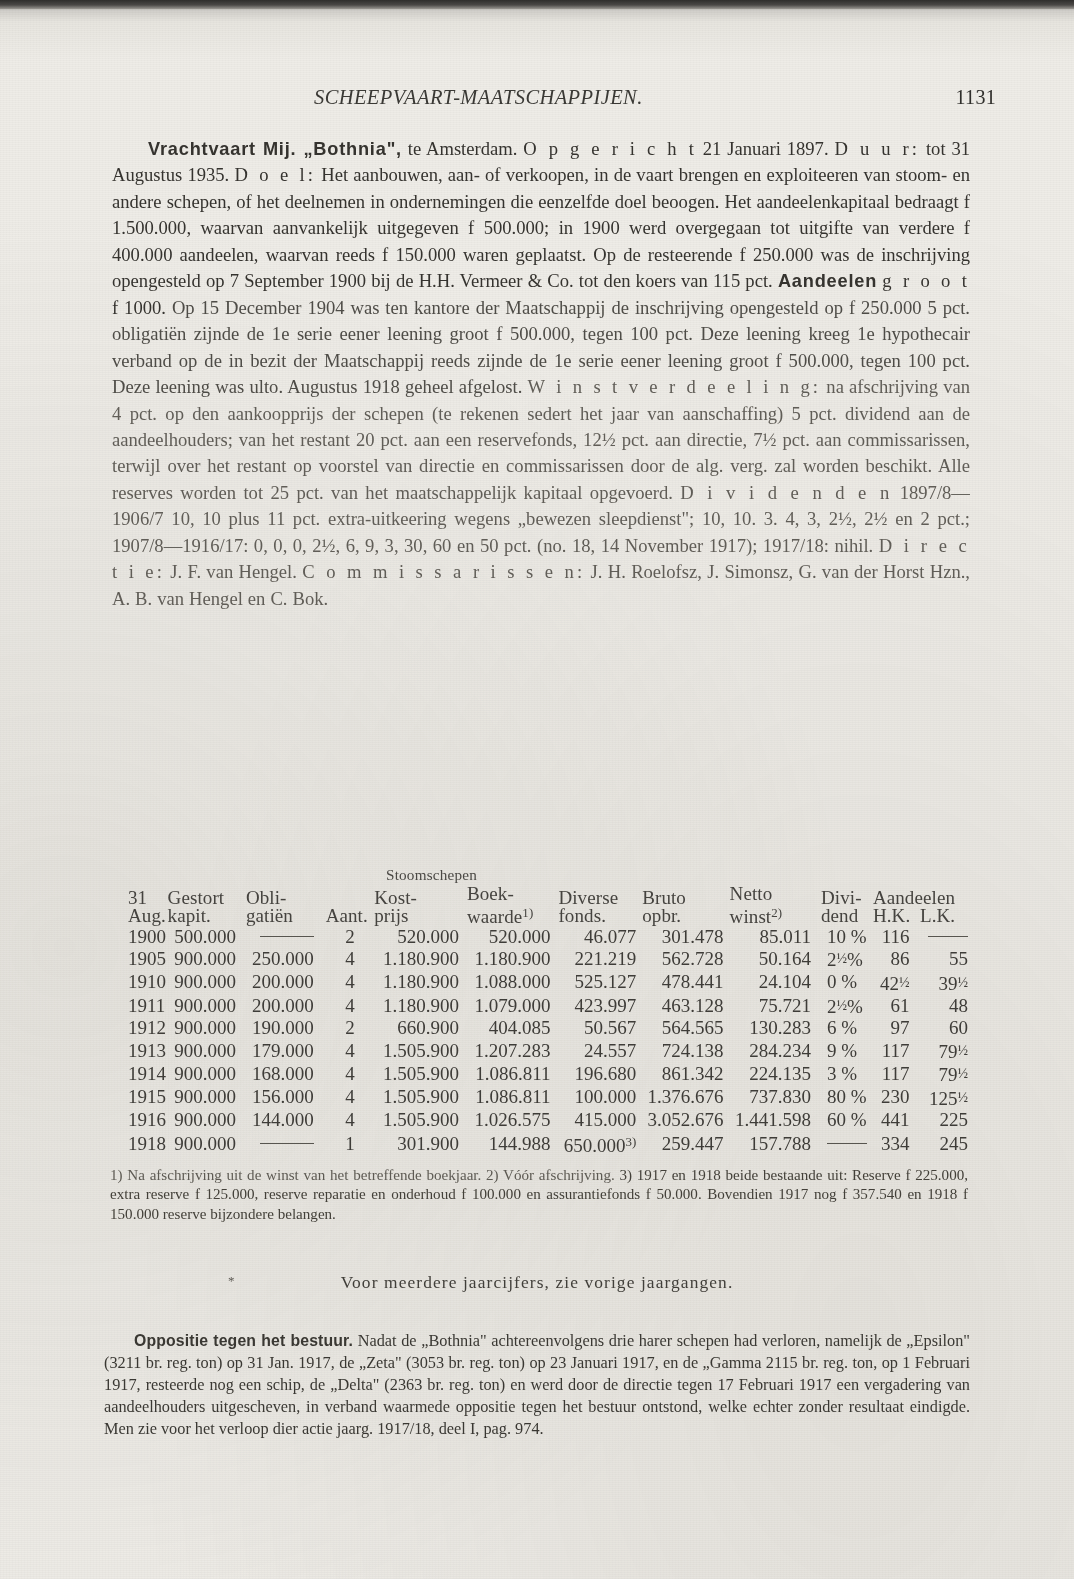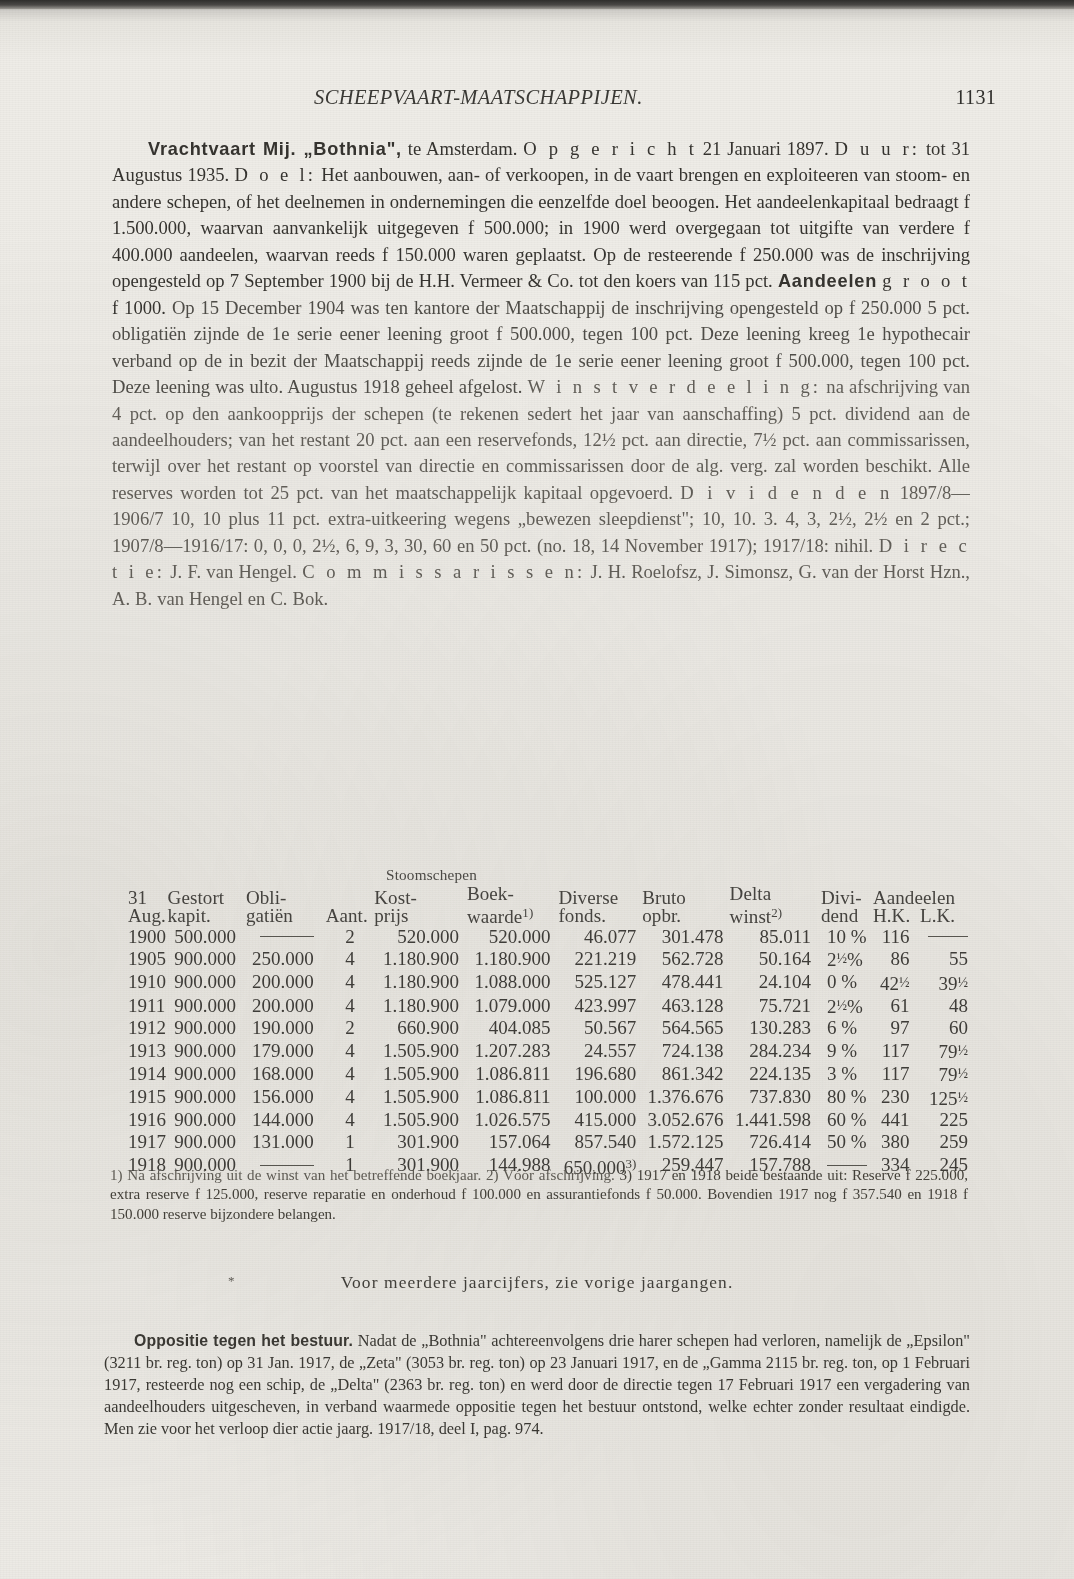--- a/index.html
+++ b/index.html
@@ -296,21 +296,21 @@
             </th>
             <th class="c-div">
               <span>Diverse</span>
               <span class="l2">fonds.</span>
             </th>
             <th class="c-bruto">
               <span>Bruto</span>
               <span class="l2">opbr.</span>
             </th>
             <th class="c-netto">
-              <span>Delta</span>
+              <span>Netto</span>
               <span class="l2"><span>winst</span><sup>2)</sup></span>
             </th>
             <th class="c-dend">
               <span>Divi-</span>
               <span class="l2">dend</span>
             </th>
             <th class="c-hk" colspan="2">
               <span>Aandeelen</span>
               <span class="l2"><span>H.K.</span>&nbsp;&nbsp;<span>L.K.</span></span>
             </th>
@@ -437,34 +437,20 @@
               <td class="c-kost ">1.505.900</td>
               <td class="c-boek ">1.026.575</td>
               <td class="c-div ">415.000</td>
               <td class="c-bruto ">3.052.676</td>
               <td class="c-netto ">1.441.598</td>
               <td class="c-dend ">60 %</td>
               <td class="c-hk ">441</td>
               <td class="c-lk ">225</td>
             </tr>
             <tr>
-              <td class="c-year fade1">1917</td>
-              <td class="c-kapit fade1">900.000</td>
-              <td class="c-obli fade1">131.000</td>
-              <td class="c-aant fade1">1</td>
-              <td class="c-kost fade1">301.900</td>
-              <td class="c-boek fade1">157.064</td>
-              <td class="c-div fade1">857.540</td>
-              <td class="c-bruto fade1">1.572.125</td>
-              <td class="c-netto fade1">726.414</td>
-              <td class="c-dend fade1">50 %</td>
-              <td class="c-hk fade1">380</td>
-              <td class="c-lk fade1">259</td>
-            </tr>
-            <tr>
               <td class="c-year fade1">1918</td>
               <td class="c-kapit fade1">900.000</td>
               <td class="c-obli fade1"><span class="dash"></span></td>
               <td class="c-aant fade1">1</td>
               <td class="c-kost fade1">301.900</td>
               <td class="c-boek fade1">144.988</td>
               <td class="c-div fade1">650.000<sup>3)</sup></td>
               <td class="c-bruto fade1">259.447</td>
               <td class="c-netto fade1">157.788</td>
               <td class="c-dend fade1"><span class="dash-sm"></span></td>

